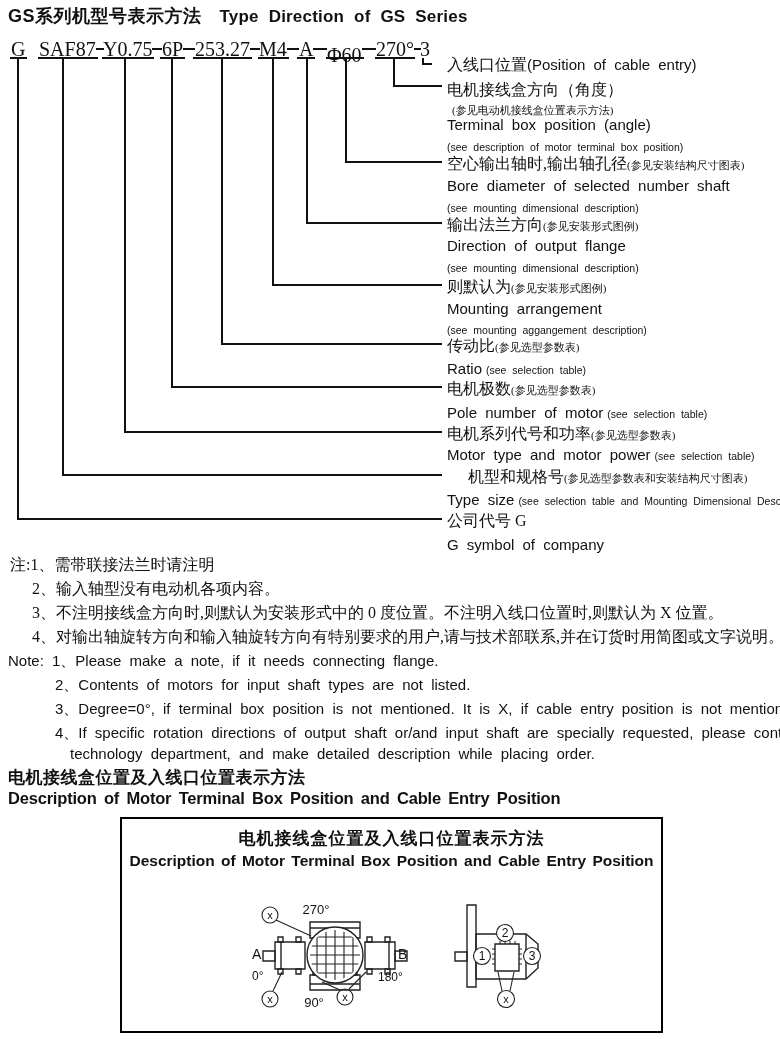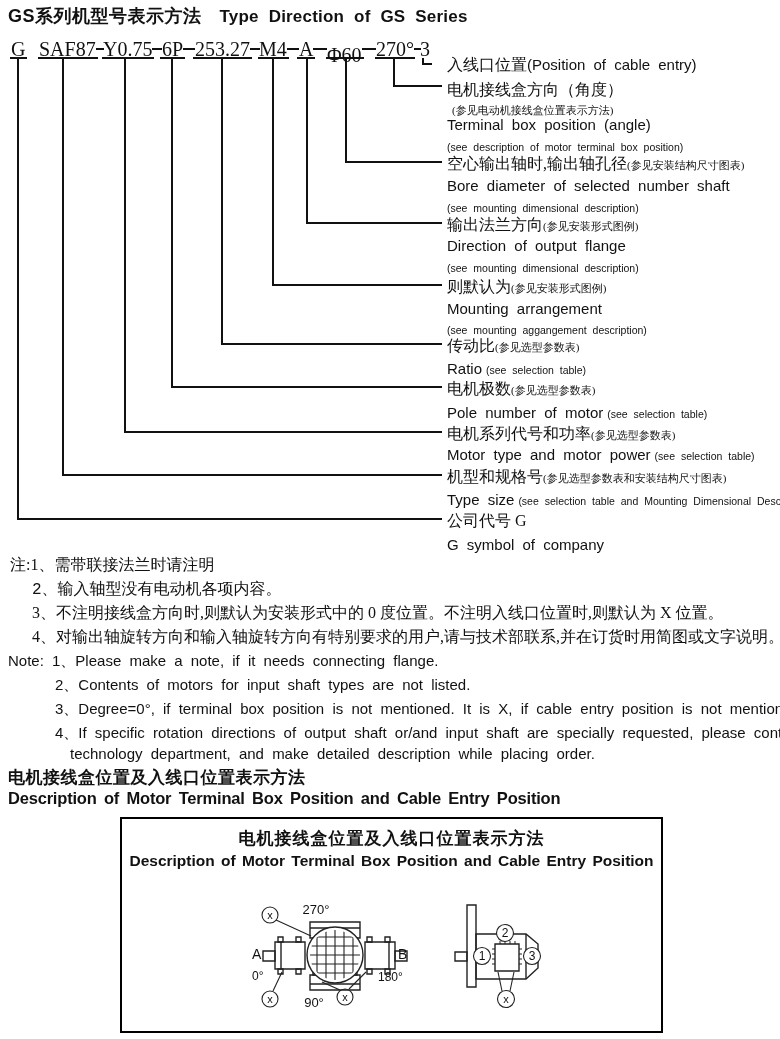--- a/index.html
+++ b/index.html
@@ -100,27 +100,27 @@
   <div class="lrow" style="top:258px;"><span class="ens">(see mounting dimensional description)</span></div>
   <div class="lrow" style="top:277px;"><span class="zh">则默认为</span><span class="zhs">(参见安装形式图例)</span></div>
   <div class="lrow" style="top:300px;"><span class="en">Mounting arrangement</span></div>
   <div class="lrow" style="top:320px;"><span class="ens">(see mounting aggangement description)</span></div>
   <div class="lrow" style="top:336px;"><span class="zh">传动比</span><span class="zhs">(参见选型参数表)</span></div>
   <div class="lrow" style="top:360px;"><span class="en">Ratio</span> <span class="ens">(see selection table)</span></div>
   <div class="lrow" style="top:379px;"><span class="zh">电机极数</span><span class="zhs">(参见选型参数表)</span></div>
   <div class="lrow" style="top:424px;"><span class="zh">电机系列代号和功率</span><span class="zhs">(参见选型参数表)</span></div>
   <div class="lrow" style="top:404px;"><span class="en">Pole number of motor</span> <span class="ens">(see selection table)</span></div>
   <div class="lrow" style="top:446px;"><span class="en">Motor type and motor power</span> <span class="ens">(see selection table)</span></div>
-  <div class="lrow" style="top:467px;"><span class="zh">机型和规格号</span><span class="zhs">(参见选型参数表和安装结构尺寸图表)</span></div>
+  <div class="lrow" style="top:467px;margin-left:21px;"><span class="zh">机型和规格号</span><span class="zhs">(参见选型参数表和安装结构尺寸图表)</span></div>
   <div class="lrow" style="top:491px;"><span class="en">Type size</span> <span class="ens">(see selection table and Mounting Dimensional Description)</span></div>
   <div class="lrow" style="top:511px;"><span class="zh">公司代号 G</span></div>
   <div class="lrow" style="top:536px;"><span class="en">G symbol of company</span></div>
 
   <div class="abs nzh" style="left:10px;top:555px;">注:1、需带联接法兰时请注明</div>
-  <div class="abs nzh" style="left:32px;top:579px;font-family:Liberation Mono, monospace;">2、输入轴型没有电动机各项内容。</div>
+  <div class="abs nzh" style="left:32px;top:579px;">2、输入轴型没有电动机各项内容。</div>
   <div class="abs nzh" style="left:32px;top:603px;">3、不注明接线盒方向时,则默认为安装形式中的 0 度位置。不注明入线口位置时,则默认为 X 位置。</div>
   <div class="abs nzh" style="left:32px;top:627px;">4、对输出轴旋转方向和输入轴旋转方向有特别要求的用户,请与技术部联系,并在订货时用简图或文字说明。</div>
 
   <div class="abs nen" style="left:8px;top:652px;">Note: 1、Please make a note, if it needs connecting flange.</div>
   <div class="abs nen" style="left:55px;top:676px;">2、Contents of motors for input shaft types are not listed.</div>
   <div class="abs nen" style="left:55px;top:700px;">3、Degree=0°, if terminal box position is not mentioned. It is X, if cable entry position is not mentioned.</div>
   <div class="abs nen" style="left:55px;top:724px;">4、If specific rotation directions of output shaft or/and input shaft are specially requested, please contact our</div>
   <div class="abs nen" style="left:70px;top:745px;">technology department, and make detailed description while placing order.</div>
 
   <div class="abs h2zh" style="left:8px;top:766px;">电机接线盒位置及入线口位置表示方法</div>

